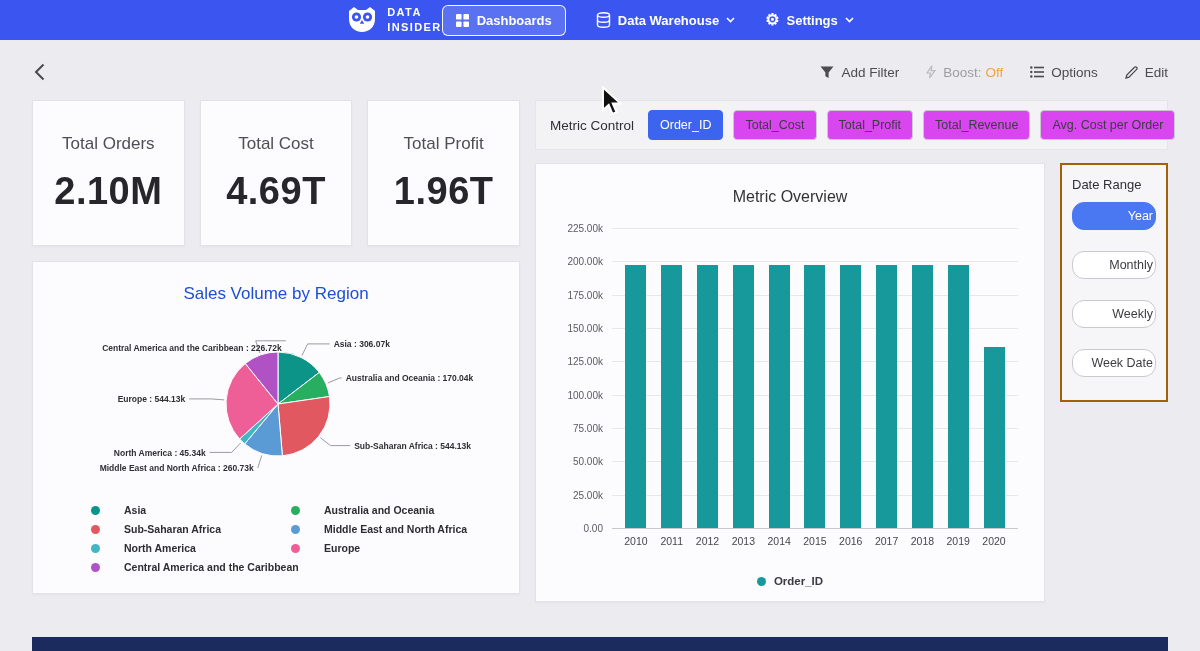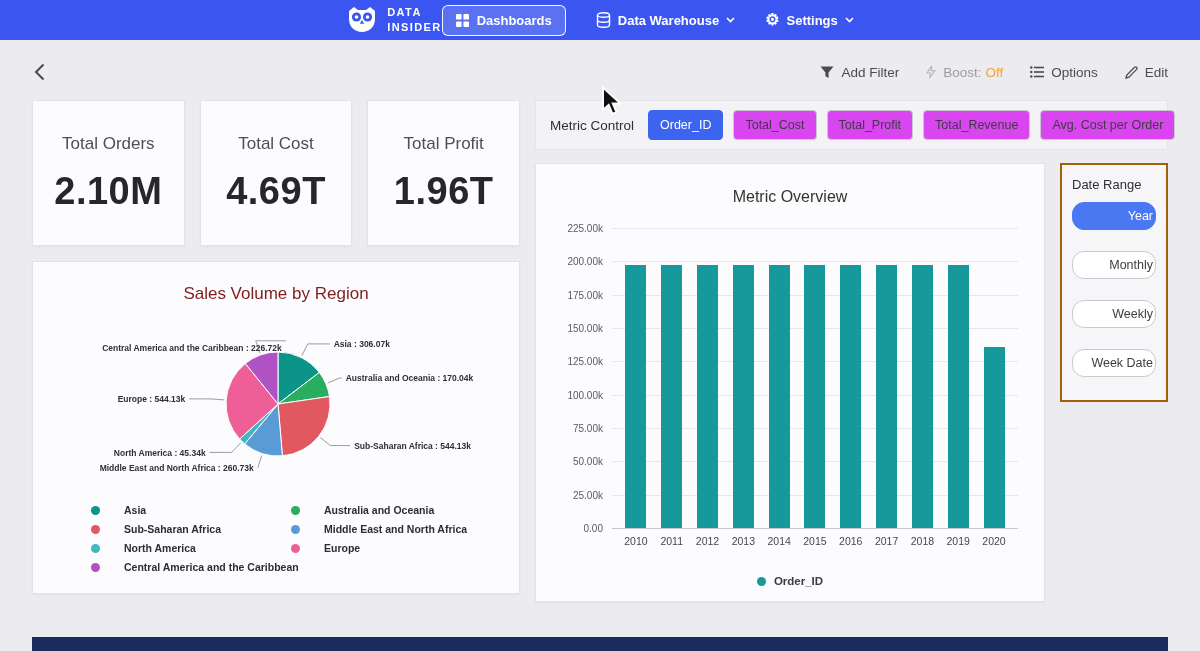--- a/index.html
+++ b/index.html
@@ -32,21 +32,21 @@
   .card{background:#fcfcfe;border:1px solid #e2e2e8;box-shadow:0 1px 2px rgba(0,0,0,.04)}
 
   
   .kpi-row{display:flex;gap:15px}
   .kpi-card{flex:1;height:146px;display:flex;flex-direction:column;align-items:center;justify-content:center;gap:16px}
   .kpi-label{font-size:17px;color:#4e4e55}
   .kpi-value{font-size:38px;font-weight:bold;color:#26262b;letter-spacing:.5px}
 
   
   .pie-card{margin-top:15px;height:333px;padding:14px 8px 10px}
-  .card-title{text-align:center;font-size:17px;font-weight:500;color:#7f1d1d;margin-top:8px}
+  .card-title{text-align:center;font-size:17px;font-weight:500;color:#1d4ed8;margin-top:8px}
   .pie-svg{display:block;margin:2px auto 0}
   .pie-label{font-size:8.5px;font-weight:bold;fill:#2f2f33}
   .pie-leader{fill:none;stroke:#9a9aa0;stroke-width:1}
   .pie-legend{display:flex;margin:2px 0 0 50px}
   .pie-legend-col{width:200px}
   .pie-legend-item{display:flex;align-items:center;gap:24px;margin-bottom:7px}
   .pie-legend-label{font-size:10.5px;font-weight:bold;color:#2d2d32;white-space:nowrap}
   .legend-dot{width:9px;height:9px;border-radius:50%;flex:none;display:inline-block}
 
   

